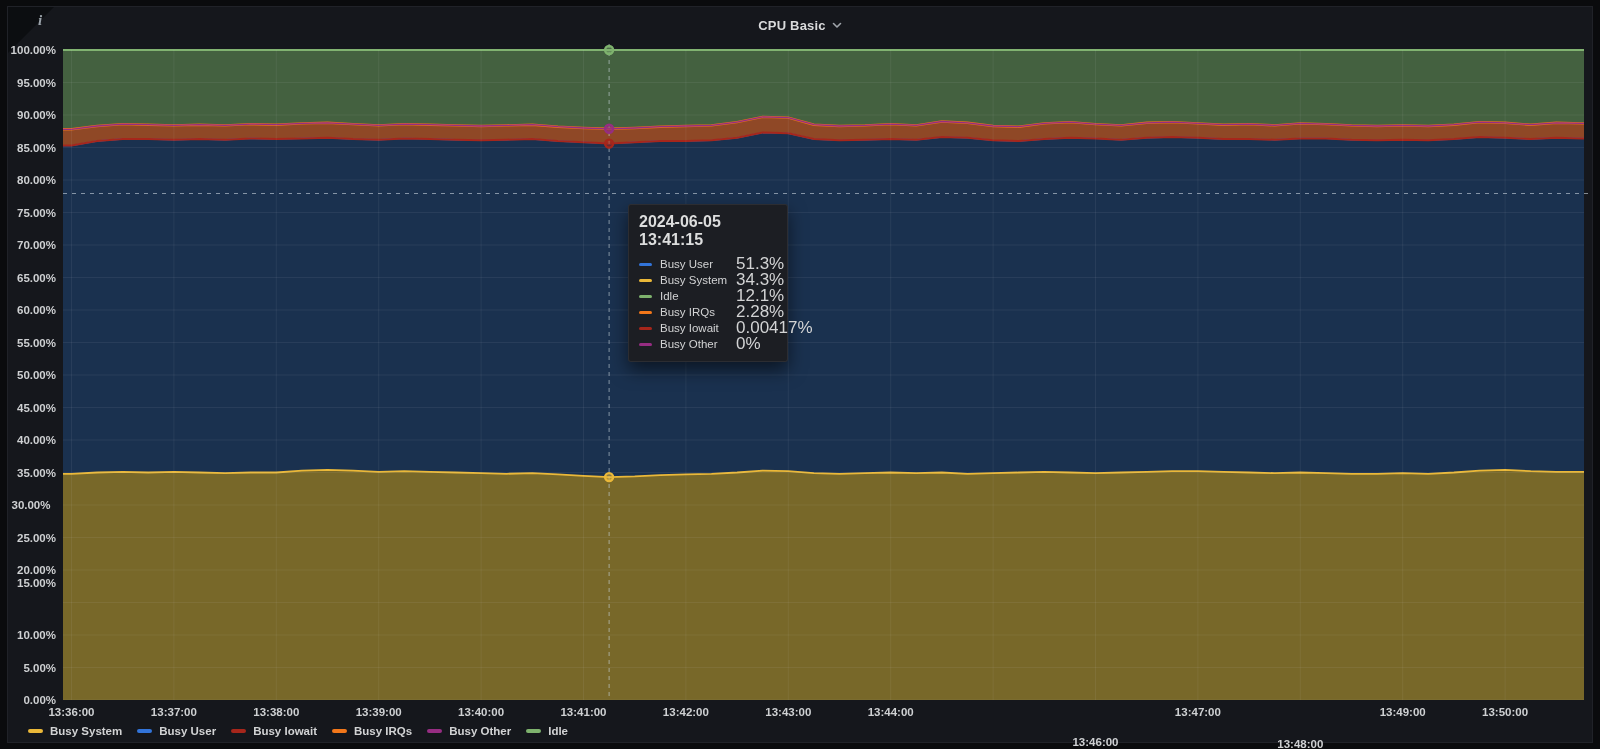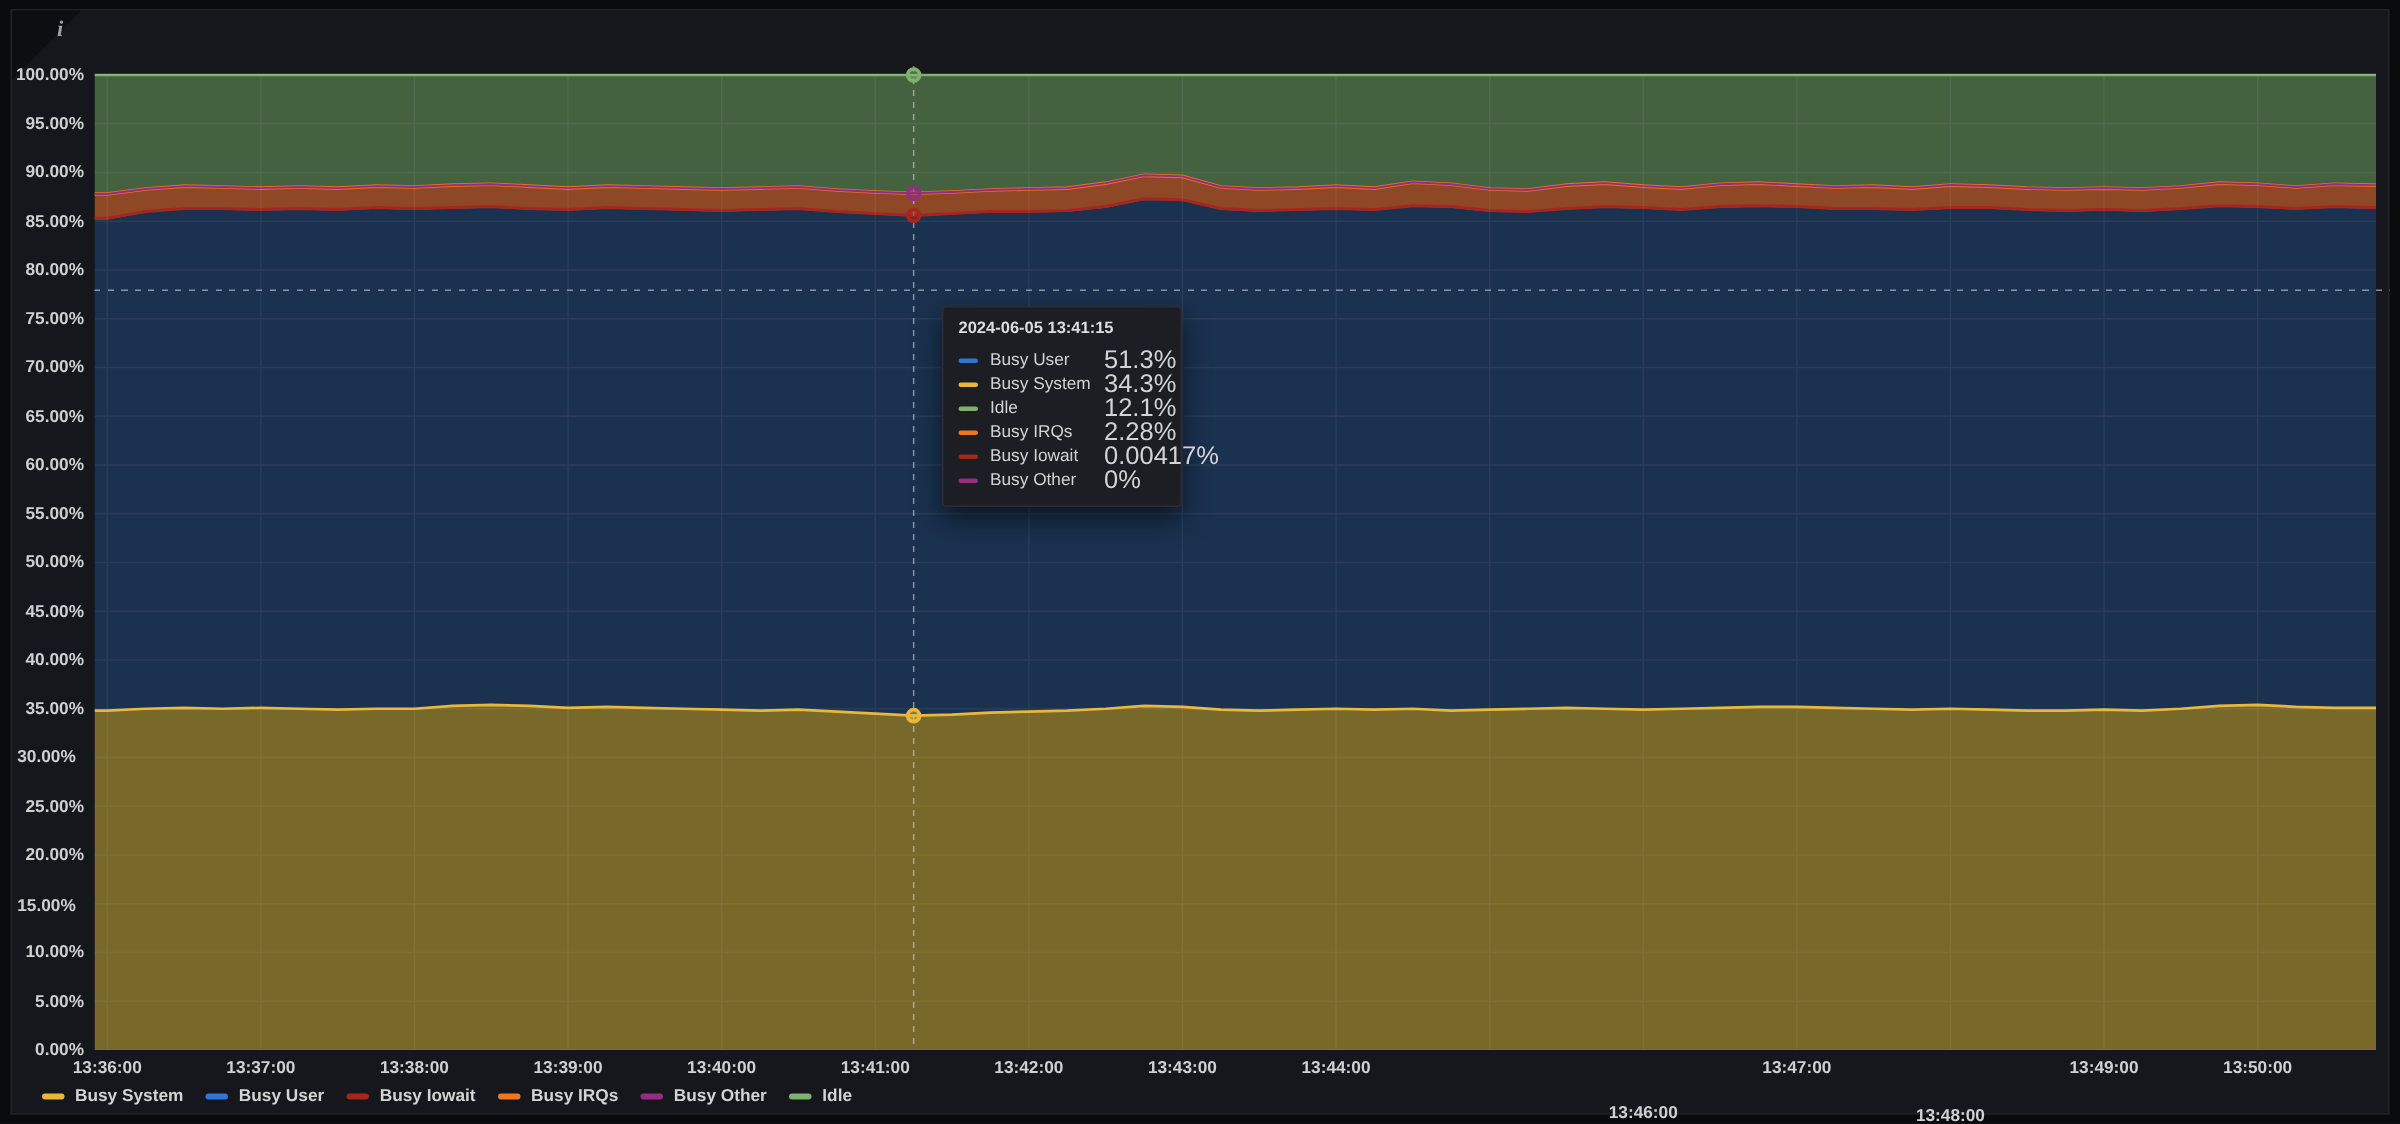--- a/index.html
+++ b/index.html
@@ -52,30 +52,37 @@
   .legend-item{display:flex;align-items:center;gap:7px;cursor:pointer;}
   .legend-swatch{width:15px;height:4px;border-radius:2px;}
   .legend-label{color:#d2d3d4;font-size:11.5px;font-weight:600;line-height:12px;}
   
   .tooltip{
     position:absolute;left:628px;top:204px;width:160px;z-index:10;
     background:#1c1e23;border:1px solid rgba(255,255,255,.07);border-radius:3px;
     box-shadow:0 8px 18px rgba(0,0,0,.55);
     padding:8px 10px 9px 10px;box-sizing:border-box;
   }
-  .tooltip-header{color:#dcdddd;font-size:11px;font-weight:700;margin-bottom:7px;}
+  .tooltip-header{color:#dcdddd;font-size:16px;font-weight:700;margin-bottom:7px;}
   .tooltip-row{display:flex;align-items:center;height:16px;}
   .tooltip-swatch{width:13px;height:3px;border-radius:1.5px;margin-right:8px;flex:0 0 auto;}
   .tooltip-name{color:#d2d3d4;font-size:11.5px;flex:0 0 76px;}
   .tooltip-value{color:#d2d3d4;font-size:17px;}
 </style>
 </head>
 <body>
 
 <div class="panel">
+  <div class="panel-header">
+    <div class="panel-title-wrap">
+      <span>CPU Basic</span><span class="chev"><svg width="10" height="7" viewBox="0 0 10 7">
+            <polyline points="1.5,1.5 5,5 8.5,1.5" fill="none" stroke="#9fa4aa" stroke-width="1.6" stroke-linecap="round" stroke-linejoin="round"></polyline>
+          </svg></span>
+    </div>
+  </div>
 
   <div class="info-corner"></div>
   <div class="info-i">i</div>
 </div>
 
 <div id="yaxis">
     <div class="y-tick" style="left: 6px; top: 43px;">100.00%</div>
     <div class="y-tick" style="left: 6px; top: 75.5px;">95.00%</div>
     <div class="y-tick" style="left: 6px; top: 108px;">90.00%</div>
     <div class="y-tick" style="left: 6px; top: 140.5px;">85.00%</div>
@@ -85,21 +92,21 @@
     <div class="y-tick" style="left: 6px; top: 270.5px;">65.00%</div>
     <div class="y-tick" style="left: 6px; top: 303px;">60.00%</div>
     <div class="y-tick" style="left: 6px; top: 335.5px;">55.00%</div>
     <div class="y-tick" style="left: 6px; top: 368px;">50.00%</div>
     <div class="y-tick" style="left: 6px; top: 400.5px;">45.00%</div>
     <div class="y-tick" style="left: 6px; top: 433px;">40.00%</div>
     <div class="y-tick" style="left: 6px; top: 465.5px;">35.00%</div>
     <div class="y-tick" style="left: 6px; top: 498px; text-align: center;">30.00%</div>
     <div class="y-tick" style="left: 6px; top: 530.5px;">25.00%</div>
     <div class="y-tick" style="left: 6px; top: 563px;">20.00%</div>
-    <div class="y-tick" style="left: 6px; top: 597px; text-align: center;">15.00%</div>
+    <div class="y-tick" style="left: 6px; top: 576px;">15.00%</div>
     <div class="y-tick" style="left: 6px; top: 628px;">10.00%</div>
     <div class="y-tick" style="left: 6px; top: 660.5px;">5.00%</div>
     <div class="y-tick" style="left: 6px; top: 693px;">0.00%</div>
   </div>
 <div id="xaxis">
     <div class="x-tick" style="left: 26.5px;">13:36:00</div>
     <div class="x-tick" style="left: 128.9px;">13:37:00</div>
     <div class="x-tick" style="left: 231.3px;">13:38:00</div>
     <div class="x-tick" style="left: 333.7px;">13:39:00</div>
     <div class="x-tick" style="left: 436.1px;">13:40:00</div>

